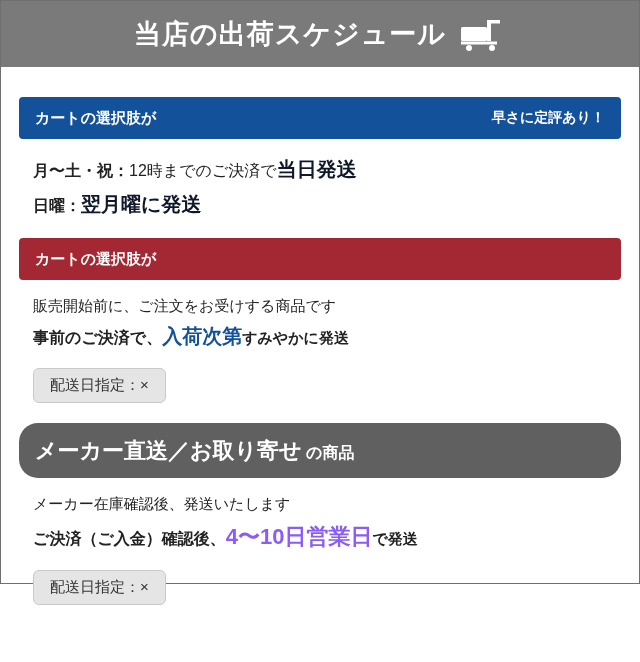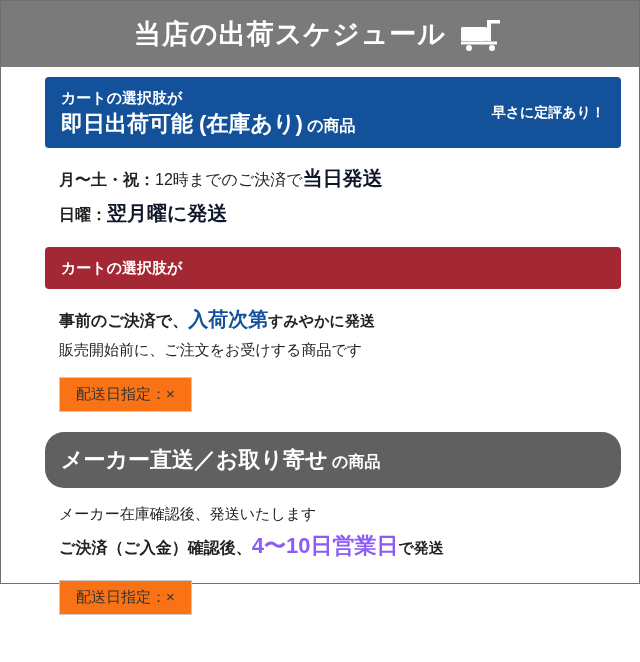--- a/index.html
+++ b/index.html
@@ -45,23 +45,22 @@
   .cart-icon {
     display: inline-block;
     width: 46px;
     height: 34px;
     position: relative;
   }
   .cart-icon svg { display: block; }
 
   
   .content {
-    padding: 10px 18px 10px 18px;
+    padding: 30px 18px 10px 18px;
     box-sizing: border-box;
-    margin-left: 26px;
   }
 
   
   .bar {
     border-radius: 4px;
     padding: 10px 16px;
     box-sizing: border-box;
     display: flex;
     align-items: center;
     justify-content: space-between;
@@ -130,26 +129,26 @@
     font-weight: bold;
     font-size: 15px;
     color: #222222;
   }
   .line.plain { font-size: 15px; }
 
   
   .pill {
     display: inline-block;
     border: 1px solid #c9c9c9;
-    border-radius: 0;
+    border-radius: 6px;
     padding: 7px 16px;
     font-size: 15px;
     color: #333333;
     margin: 6px 0 4px 14px;
-    background: #f97316;
+    background: #e5e5e5;
   }
 
   .gap-8 { height: 8px; }
   .gap-16 { height: 16px; }
 </style>
 </head>
 <body>
 
 <div class="page">
 
@@ -166,43 +165,42 @@
       </svg>
     </span>
   </div>
 
   <div class="content">
 
     
     <div class="bar blue">
       <div class="bar-left">
         <div class="bar-small">カートの選択肢が</div>
-        <div class="bar-big"><span>即日出荷可能 (在庫あり)</span><span class="suffix"> の商品</span></div>
       </div>
       <div class="bar-note">早さに定評あり！</div>
     </div>
 
     <div class="lines">
       <div class="line"><span class="lbl">月〜土・祝：</span><span>12時までのご決済で</span><span class="em-red">当日発送</span></div>
       <div class="line"><span class="lbl">日曜：</span><span class="em-red">翌月曜に発送</span></div>
     </div>
 
     <div class="gap-8"></div>
 
     
     <div class="bar red">
       <div class="bar-left">
         <div class="bar-small">カートの選択肢が</div>
       </div>
       <div class="bar-note"></div>
     </div>
 
     <div class="lines">
+      <div class="line plain"><span>販売開始前に、ご注文をお受けする商品です</span></div>
       <div class="line"><span class="lbl">事前のご決済で、</span><span class="em-blue">入荷次第</span><span class="small-bold">すみやかに発送</span></div>
-      <div class="line plain"><span>販売開始前に、ご注文をお受けする商品です</span></div>
     </div>
 
     <div class="pill">配送日指定：×</div>
 
     <div class="gap-16"></div>
 
     
     <div class="bar gray one-line">
       <div class="bar-left">
         <div class="bar-big"><span>メーカー直送／お取り寄せ</span><span class="suffix"> の商品</span></div>

